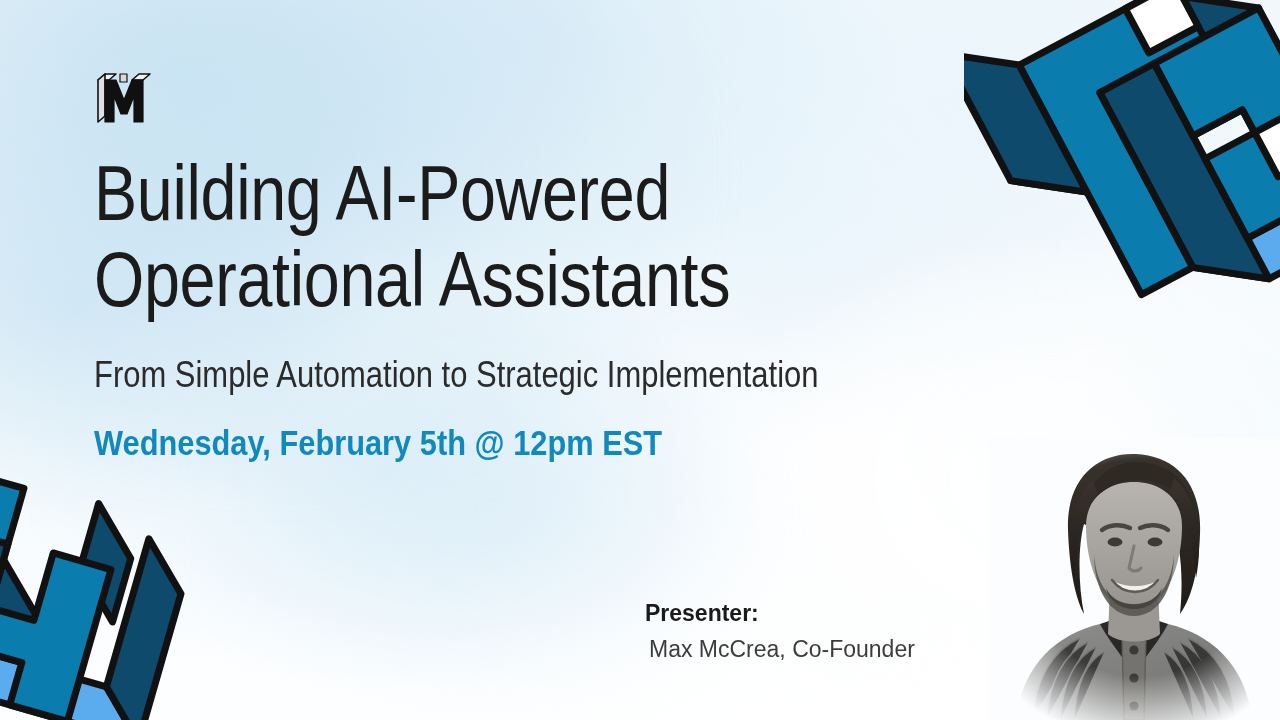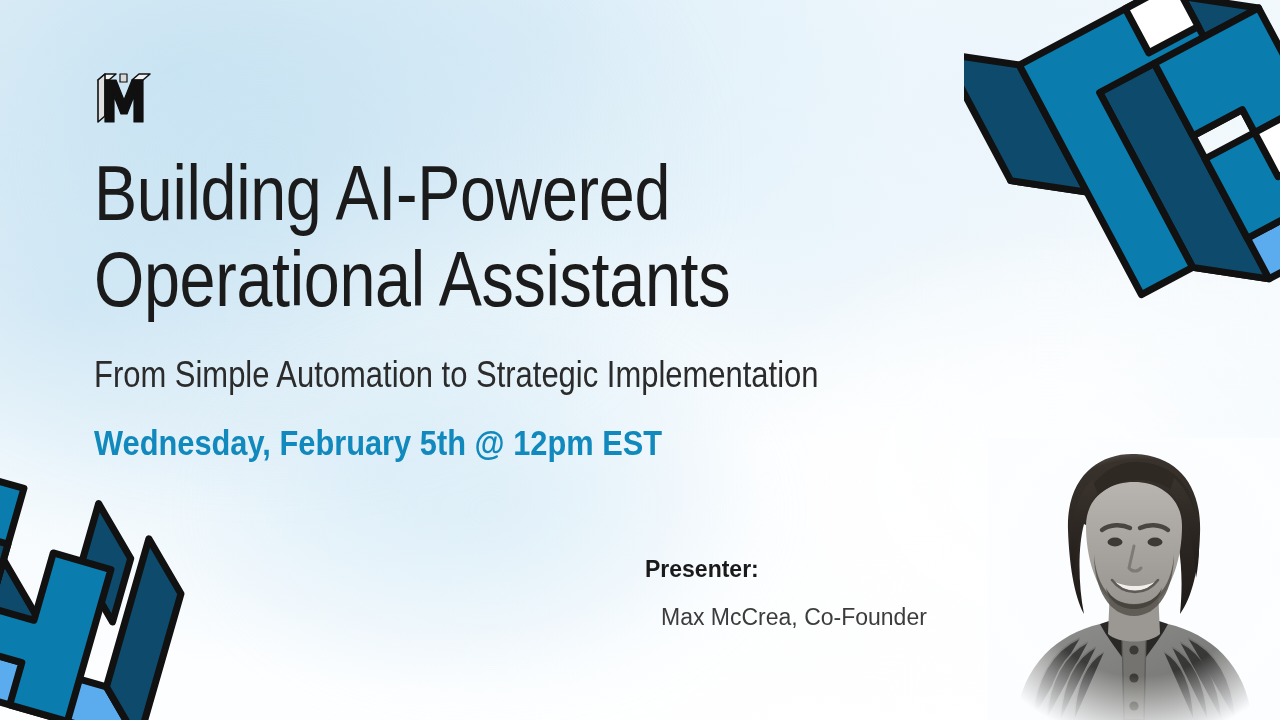--- a/index.html
+++ b/index.html
@@ -120,32 +120,32 @@
     font-weight: 700;
     transform: scaleX(0.88);
     transform-origin: left center;
     white-space: nowrap;
   }
 
   
   .presenter {
     position: absolute;
     left: 645px;
-    top: 554px;
+    top: 598px;
     width: 360px;
   }
   .presenter-label {
     margin: 0;
     color: #1a1a1a;
     font-size: 23px;
     line-height: 31px;
     font-weight: 700;
   }
   .presenter-line {
-    margin: 16px;
+    margin: 4px;
     color: #3c3c3c;
     font-size: 23px;
     line-height: 33px;
     font-weight: 400;
   }
 
   
   .photo {
     position: absolute;
     right: 0;

